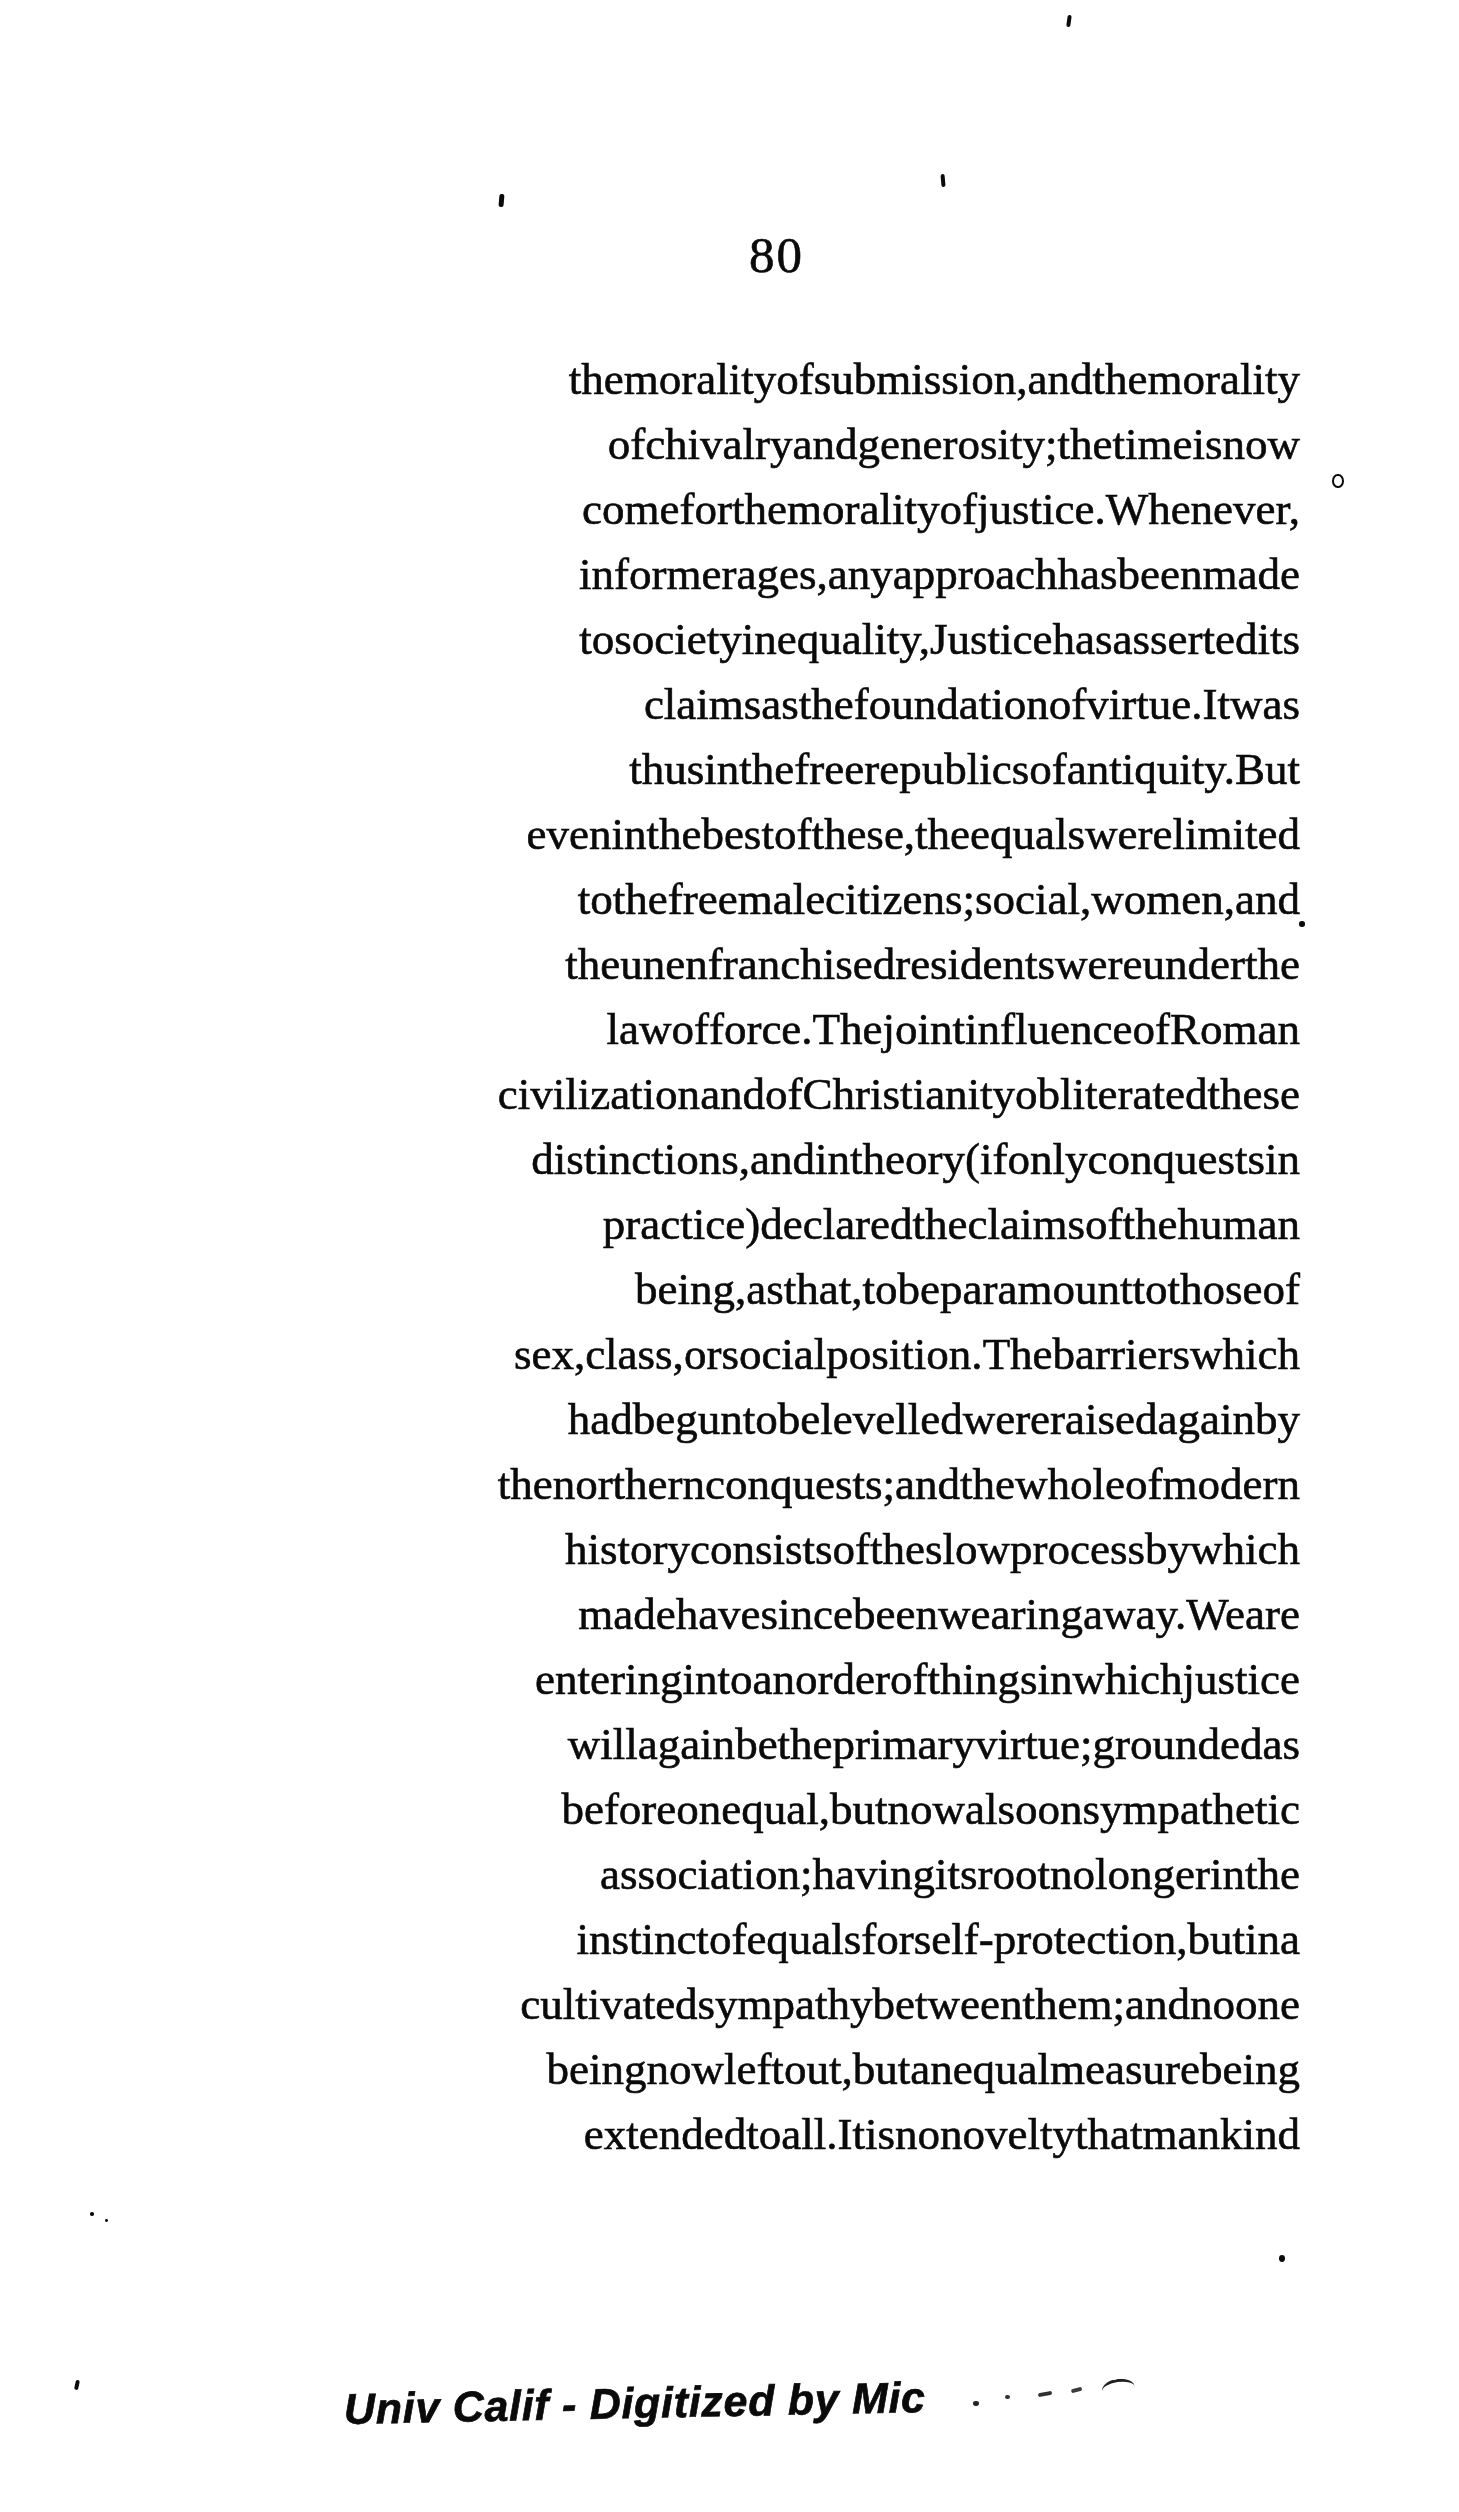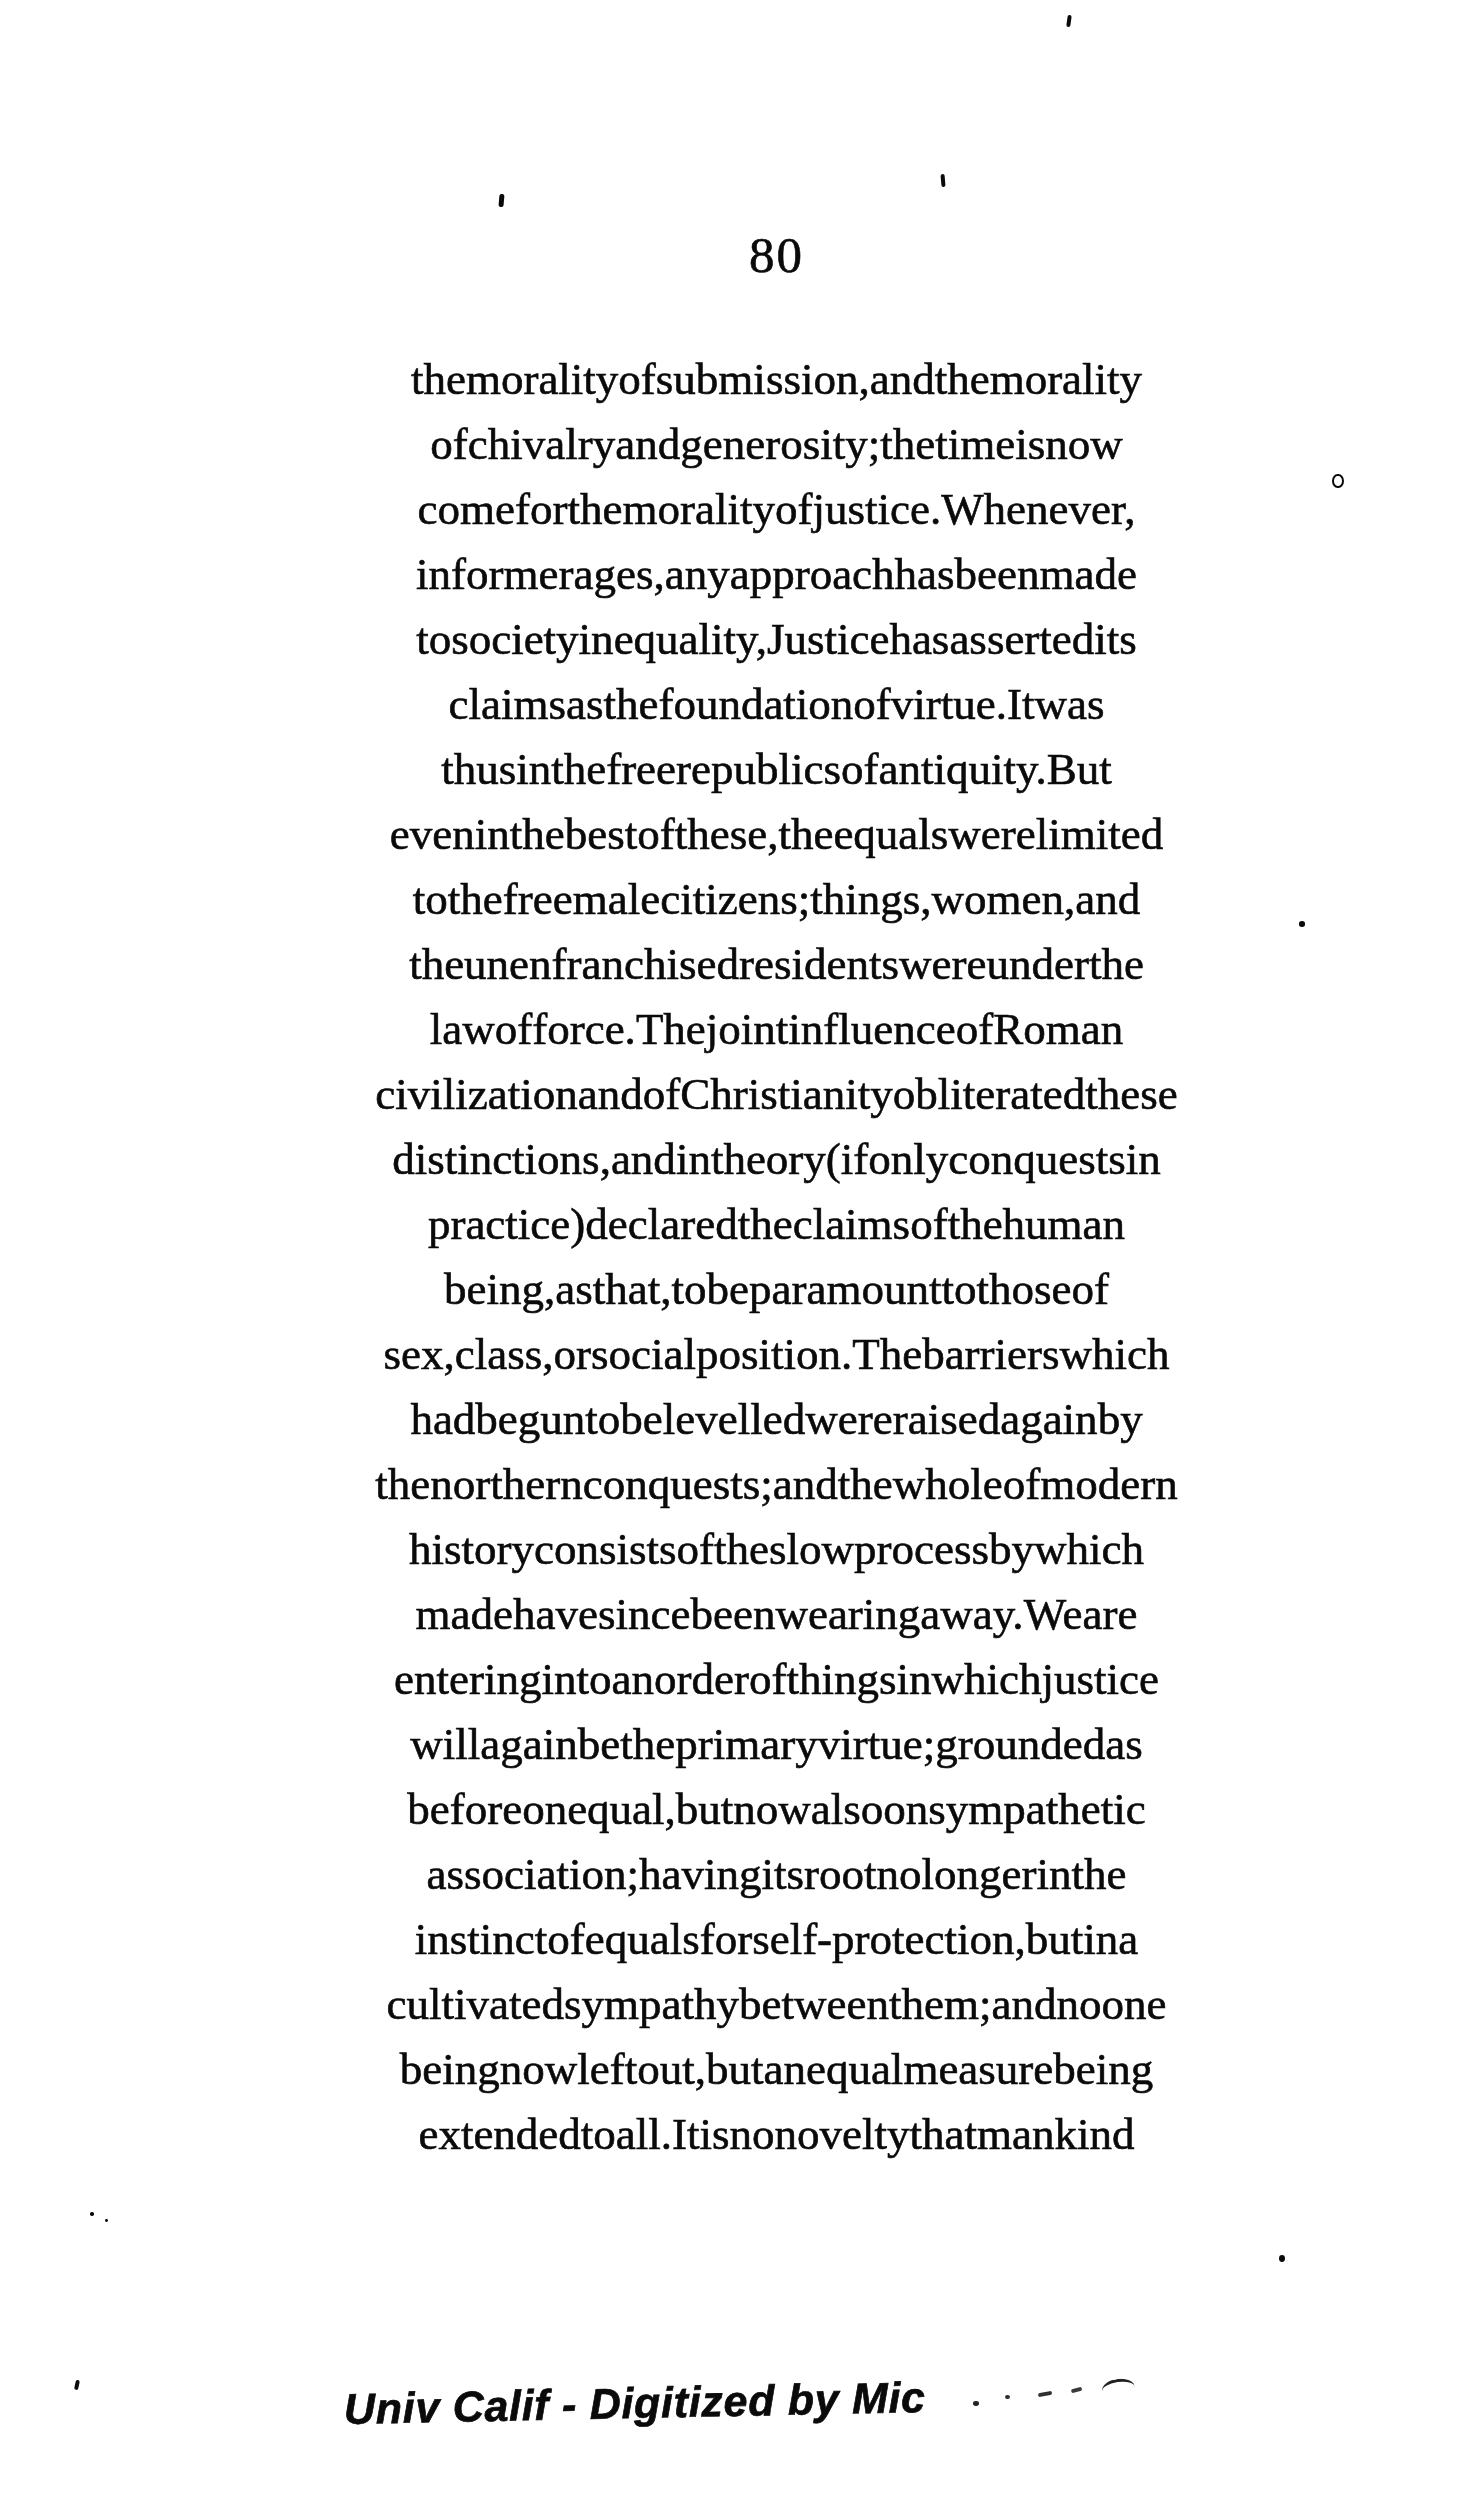--- a/index.html
+++ b/index.html
@@ -14,21 +14,21 @@
   .page-number{
     position:absolute;left:253px;top:227px;width:1047px;height:57px;
     line-height:57px;text-align:center;
     font-size:51px;letter-spacing:2.1px;
     -webkit-text-stroke:0.6px #0a0a0a;
   }
   .text-block{
     position:absolute;left:253px;top:346px;width:1047px;
   }
   .line{
-    display:flex;justify-content:center;align-items:center;
+    display:flex;justify-content:flex-end;align-items:center;
     height:65px;
     font-size:45px;
     -webkit-text-stroke:0.6px #0a0a0a;
   }
   .line span{display:inline-block;}
   .footer-stamp{
     position:absolute;left:344px;top:2379px;
     font-family:"Liberation Sans",sans-serif;
     font-style:italic;font-weight:bold;
     font-size:43px;letter-spacing:0.7px;
@@ -143,21 +143,21 @@
         <span>equals</span>
         <span>were</span>
         <span>limited</span>
       </div>
     <div class="line">
         <span>to</span>
         <span>the</span>
         <span>free</span>
         <span>male</span>
         <span>citizens;</span>
-        <span>things,</span>
+        <span>social,</span>
         <span>women,</span>
         <span>and</span>
       </div>
     <div class="line">
         <span>the</span>
         <span>unenfranchised</span>
         <span>residents</span>
         <span>were</span>
         <span>under</span>
         <span>the</span>

